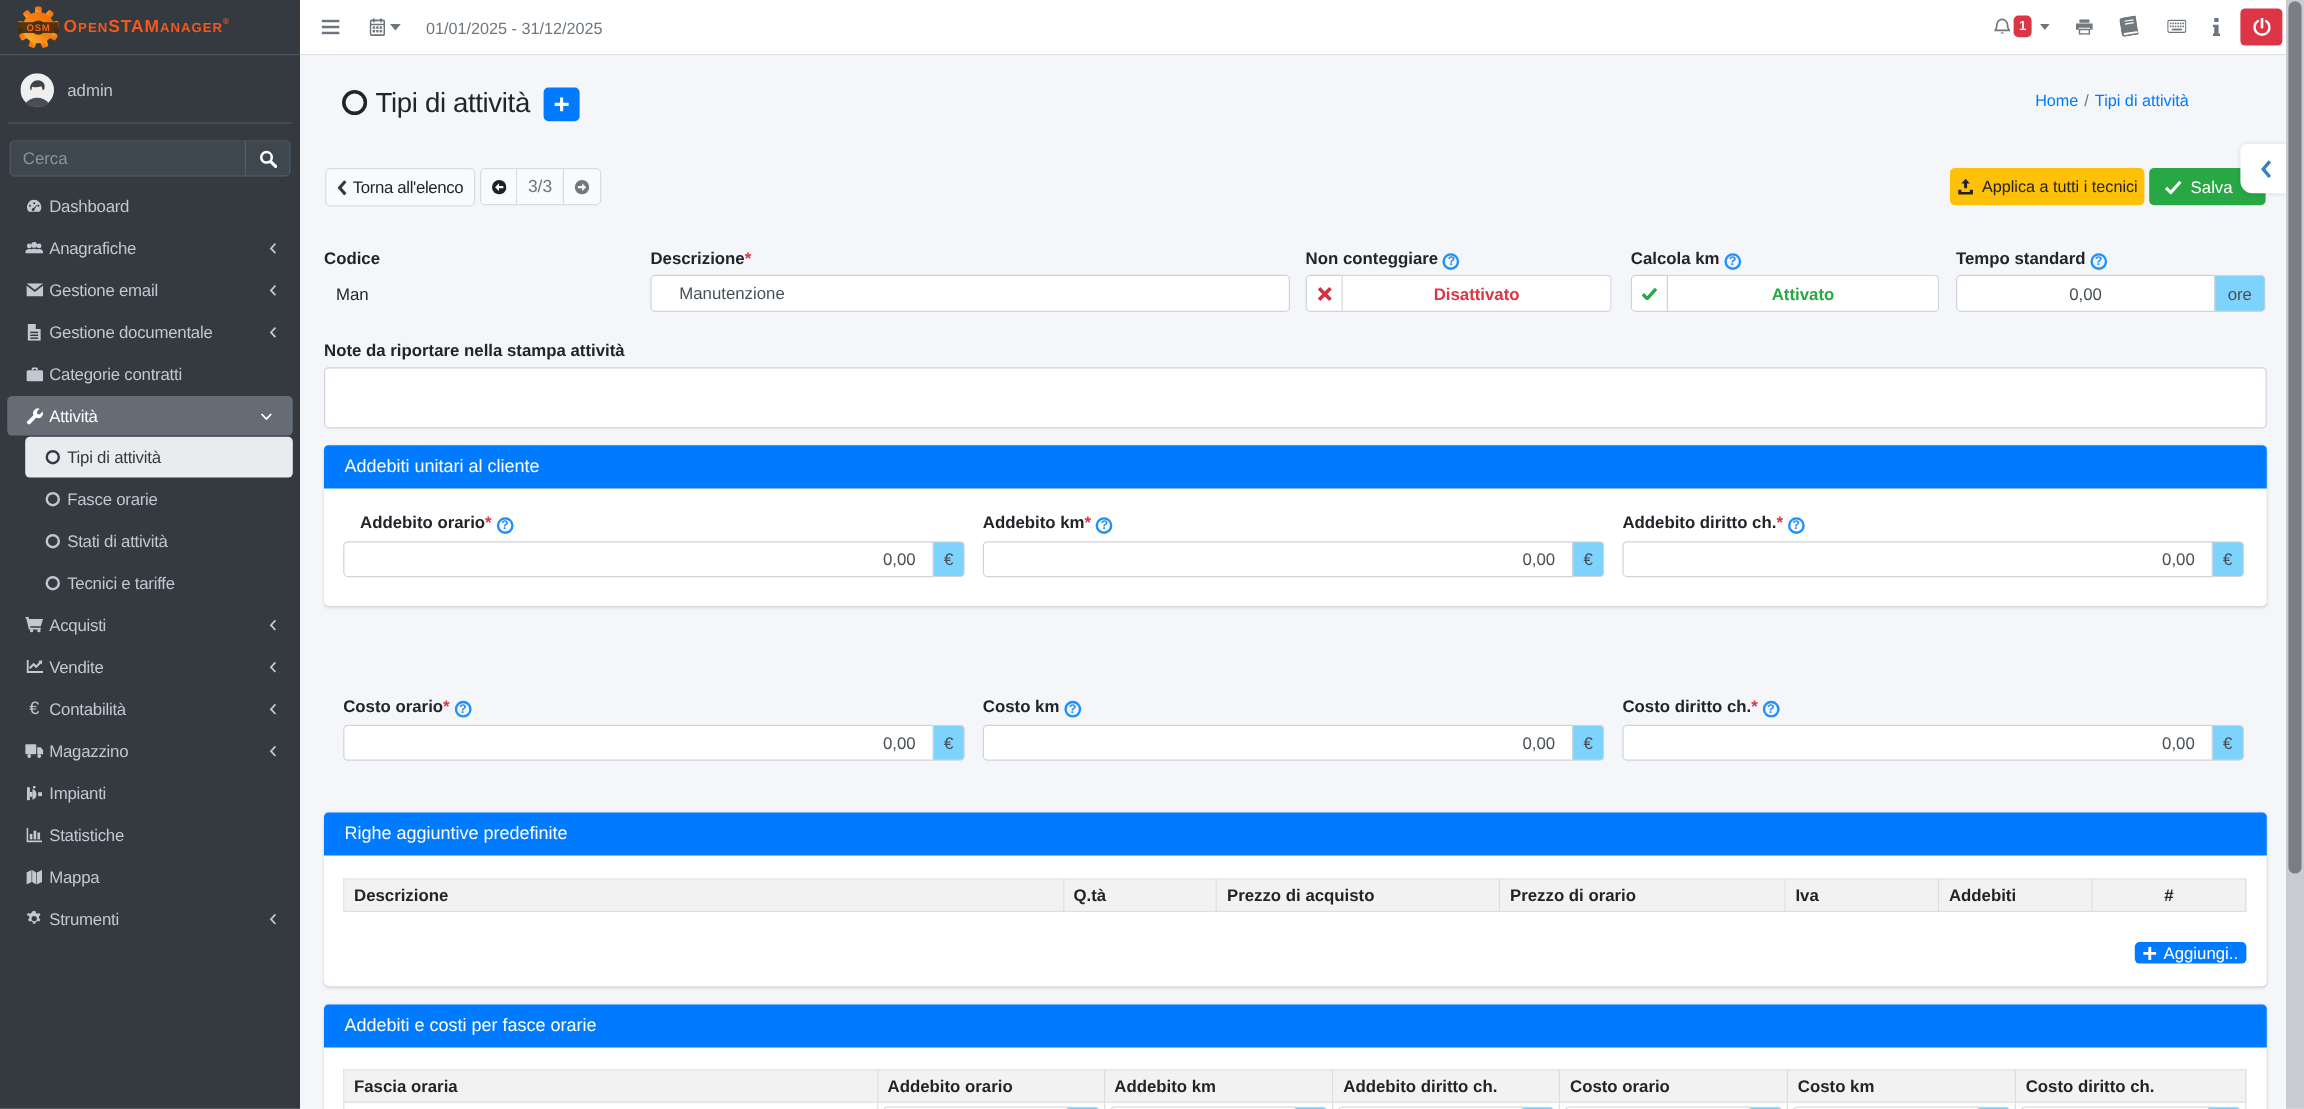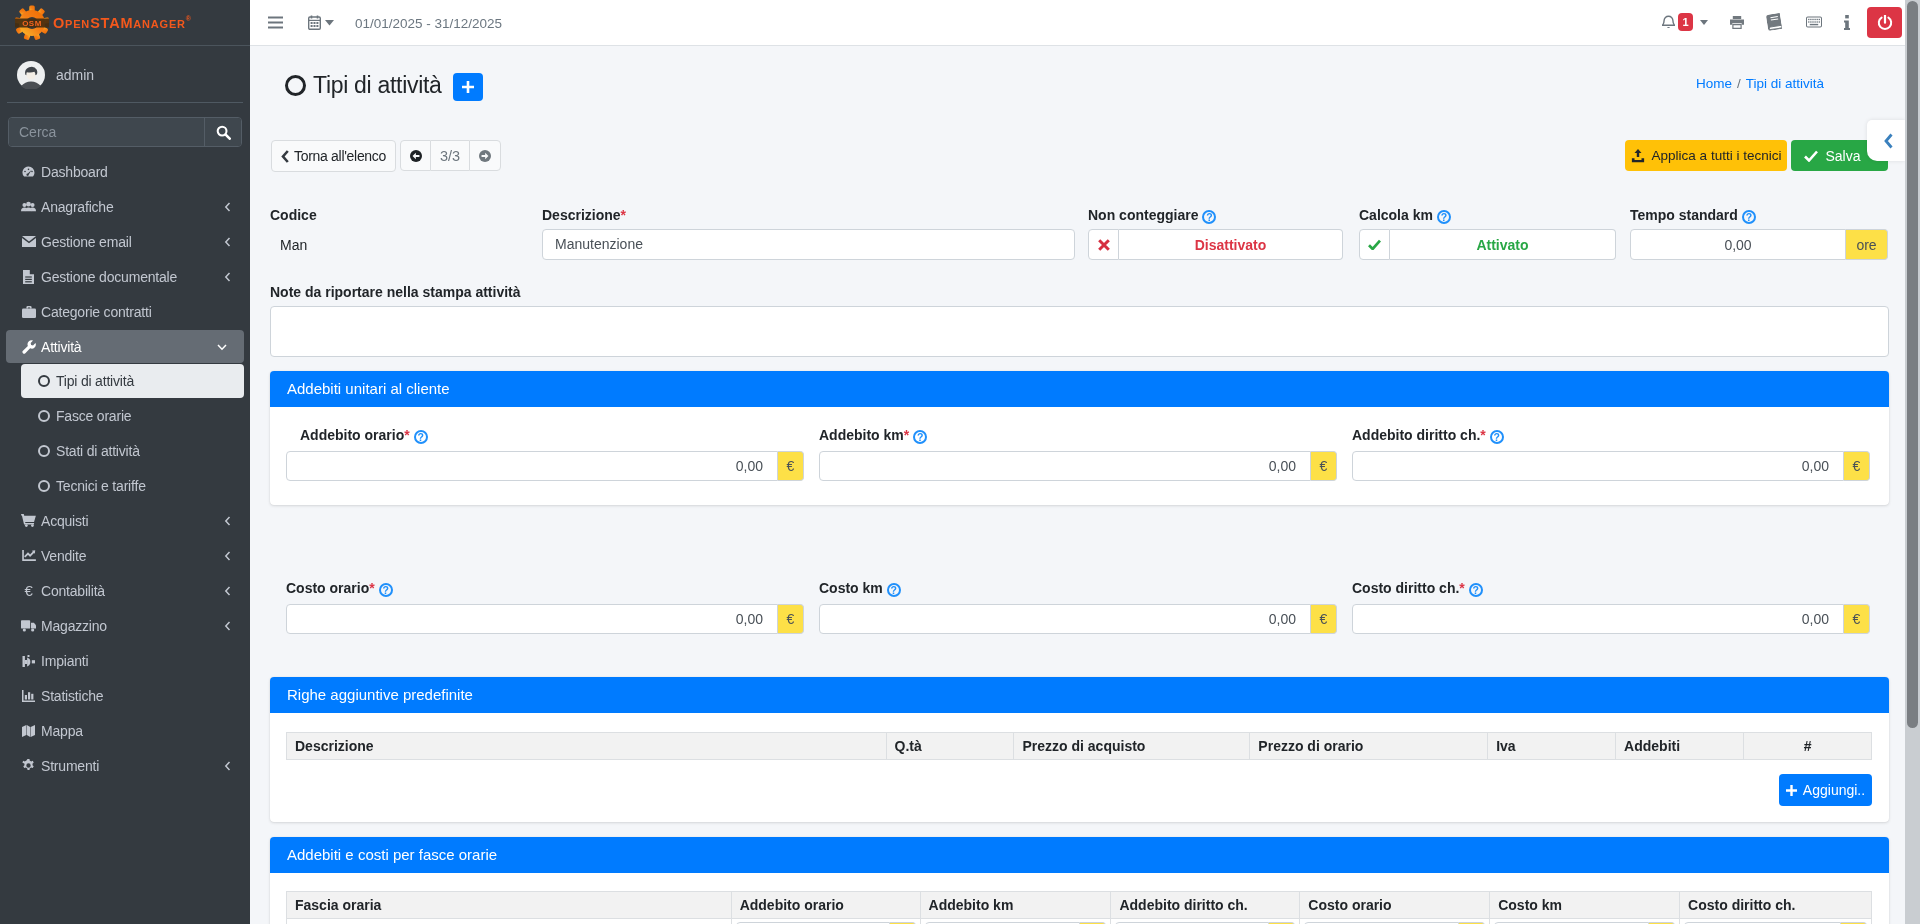--- a/index.html
+++ b/index.html
@@ -41,21 +41,21 @@
 h1.title { font-size:23px; font-weight:normal; color:#212529; letter-spacing:-0.3px; }
 .bluebtn { background:#007bff; color:#fff; border-radius:4px; }
 
 .btn { display:inline-flex; align-items:center; justify-content:center; border-radius:4px; font-size:14px; }
 .btn-def { background:#f9fafb; border:1px solid #d9dcdf; color:#212529; font-size:14.5px; }
 
 label { font-weight:bold; font-size:14px; color:#212529; }
 .req { color:#dc3545; font-weight:bold; }
 .qm { display:inline-block; width:14px; height:14px; border:2px solid #2090fb; color:#2090fb; border-radius:50%; font-size:10.5px; font-weight:bold; text-align:center; line-height:10.5px; vertical-align:-1px; margin-left:4px;}
 .input { background:#fff; border:1px solid #ced4da; border-radius:4px; font-size:14px; color:#495057; }
-.addon { background:#fde047; border:1px solid #ced4da; color:#495057; font-size:14px; display:flex; align-items:center; justify-content:center; }
+.addon { background:#7dd3fc; border:1px solid #ced4da; color:#495057; font-size:14px; display:flex; align-items:center; justify-content:center; }
 
 .card { position:absolute; background:#fff; border-radius:4px; box-shadow:0 0 1px rgba(0,0,0,.12), 0 1px 3px rgba(0,0,0,.12); width:1619px; left:20px; }
 .card .chead { background:#007bff; color:#fff; font-size:15px; height:36px; line-height:36px; padding-left:17px; border-radius:4px 4px 0 0; }
 
 table.tbl { border-collapse:collapse; font-size:14px; }
 table.tbl th { background:#f2f2f2; border:1px solid #dcdfe2; font-weight:bold; text-align:left; padding:4px 8px; color:#212529; height:27px; }
 table.tbl td { border:1px solid #dcdfe2; padding:2px 4px; height:36px; vertical-align:top; }
 .ig { display:flex; height:30px; margin-top:0.5px; }
 .igi { flex:1; border-radius:4px 0 0 4px; }
 .iga { width:26px; border-left:none; border-radius:0 4px 4px 0; }
@@ -386,21 +386,21 @@
   <div class="abs" style="left:1617px;top:74px;width:38px;height:41px;background:#fff;border-radius:5px 0 0 10px;box-shadow:0 0 4px rgba(0,0,0,.1);z-index:10;display:flex;align-items:center;justify-content:center;padding-left:5px;">
     <svg width="9" height="16" viewBox="0 0 9 16">
         <path d="M7.5 1.5 L2 8 L7.5 14.5" stroke="#3a80bd" stroke-width="2.8" fill="none"></path>
       </svg>
   </div>
 
   <label class="abs" style="left:20px;top:161px;">Codice</label>
   <div class="abs" style="left:30px;top:191px;font-size:14px;color:#212529;">Man</div>
 
   <label class="abs" style="left:292px;top:161px;">Descrizione<span class="req">*</span></label>
-  <div class="abs input" style="left:292px;top:183px;width:533px;height:31px;line-height:29px;padding-left:12px;">Manutenzione</div>
+  <div class="abs input" style="left:292px;top:183px;width:533px;height:31px;line-height:29px;padding-left:23px;">Manutenzione</div>
 
   <label class="abs" style="left:838px;top:161px;">Non conteggiare<span class="qm">?</span></label>
   <div class="abs" style="left:838px;top:183px;width:255px;height:31px;display:flex;">
     <div class="input" style="width:31px;border-radius:4px 0 0 4px;display:flex;align-items:center;justify-content:center;">
         <svg width="12" height="12" viewBox="0 0 12 12">
           <path d="M1.2 1.2 L10.8 10.8 M10.8 1.2 L1.2 10.8" stroke="#d63041" stroke-width="3"></path>
         </svg>
       </div>
     <div class="input" style="flex:1;border-left:none;border-radius:0 4px 4px 0;display:flex;align-items:center;justify-content:center;color:#dc3545;font-weight:bold;">Disattivato</div>
   </div>
@@ -467,21 +467,21 @@
             <th style="width:600px;">Descrizione</th>
             <th style="width:128px;">Q.tà</th>
             <th style="width:236px;">Prezzo di acquisto</th>
             <th style="width:238px;">Prezzo di orario</th>
             <th style="width:128px;">Iva</th>
             <th style="width:128px;">Addebiti</th>
             <th style="width:128px;text-align:center;">#</th>
           </tr>
     </tbody>
       </table>
-    <div class="abs btn bluebtn" style="left:1509px;top:97px;width:93px;height:32px;font-size:14px;">
+    <div class="abs btn bluebtn" style="left:1509px;top:108px;width:93px;height:18px;font-size:14px;">
       <svg width="11" height="11" viewBox="0 0 12 12" style="margin-right:6px;">
           <path d="M6 0 v12 M0 6 h12" stroke="#fff" stroke-width="2.6"></path>
         </svg>
       Aggiungi..</div>
   </div>
 
   <div class="card" style="top:791px;height:110px;">
     <div class="chead">Addebiti e costi per fasce orarie</div>
     <table class="tbl" style="position:absolute;left:16px;top:54px;width:1586px;">
       <tbody>

